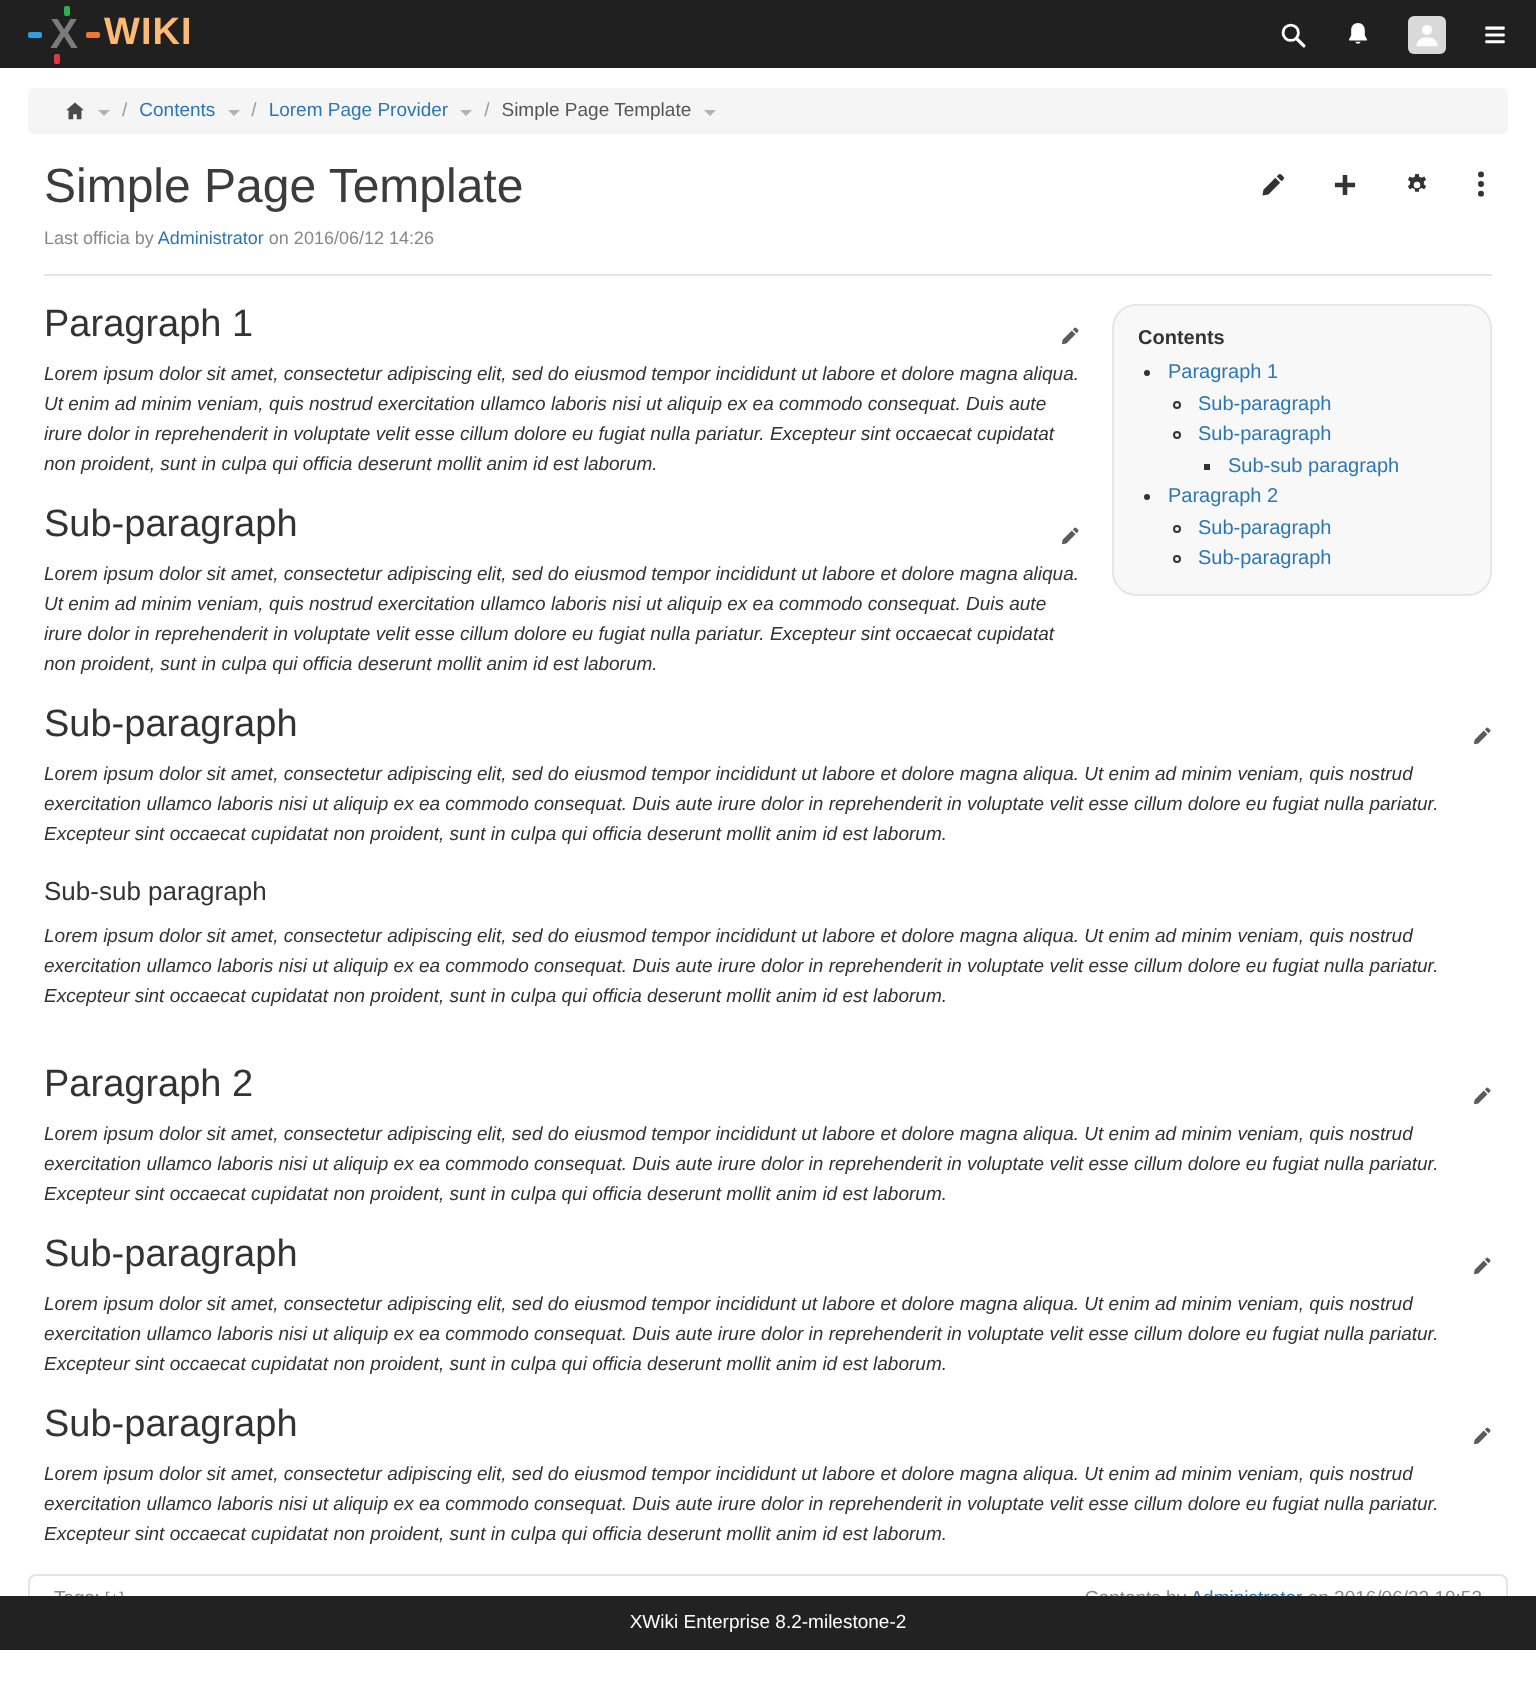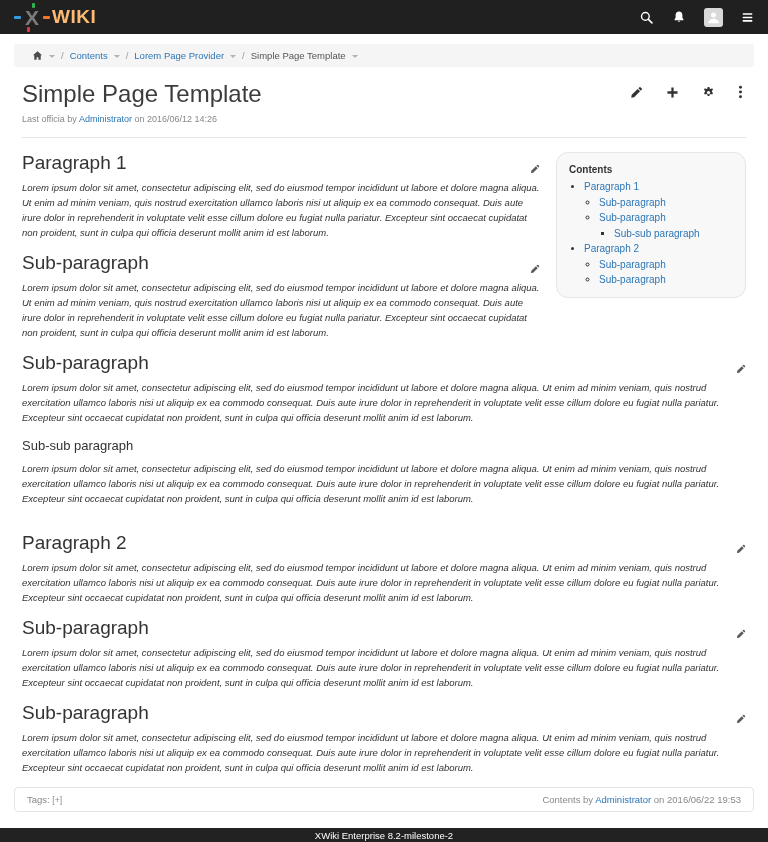--- a/index.html
+++ b/index.html
@@ -86,21 +86,21 @@
   p.body { margin:0 0 10px; color:#333;font-style:italic; }
 
   
   .docfooter {
     margin:12px 14px 0; border:1px solid #e4e4e4; border-radius:4px;
     padding:6px 12px; display:flex; justify-content:space-between;
     font-size:9.5px; color:#888; background:#fff;text-align:center;
   }
   .tags-add { color:#888; font-size:8.5px; cursor:pointer; text-decoration:none; }
   .bottombar {
-    position:absolute; left:0; right:0; bottom:0; height:14px;
+    position:absolute; left:0; right:0; bottom:17px; height:27px;
     background:#222; color:#fff; font-size:9.5px;
     display:flex; align-items:center; justify-content:center;
   }
 </style>
 </head>
 <body>
 
 <div class="topbar">
   <div class="logo">
     <span class="lg-dash lg-blue"></span>

